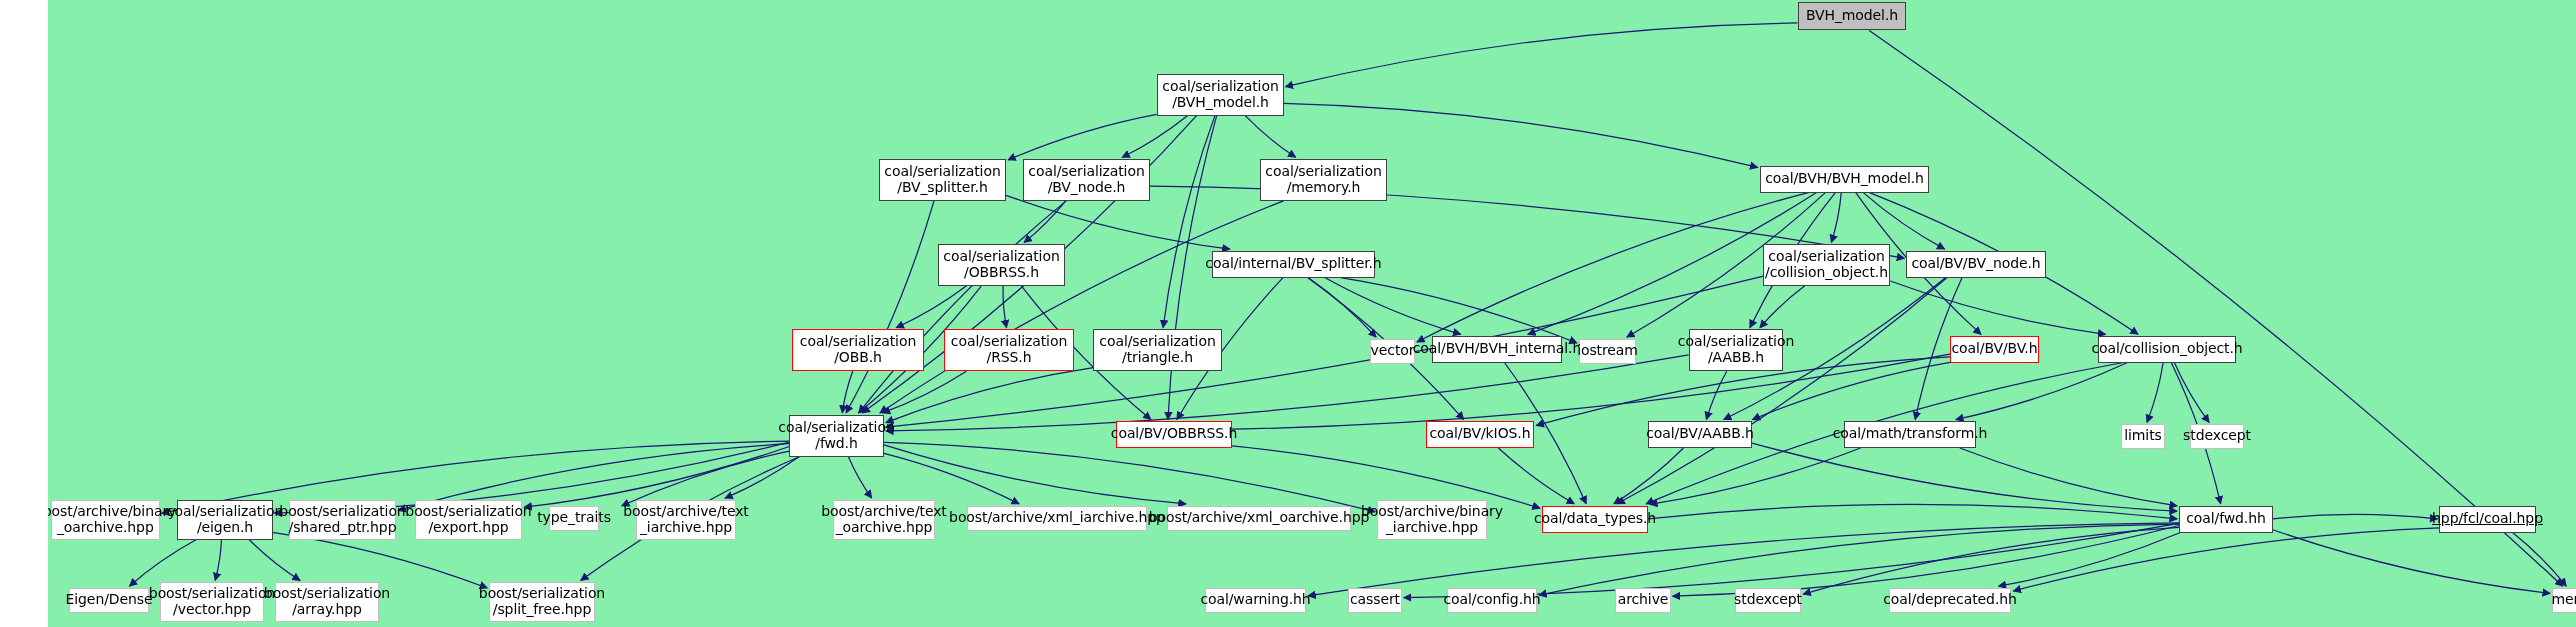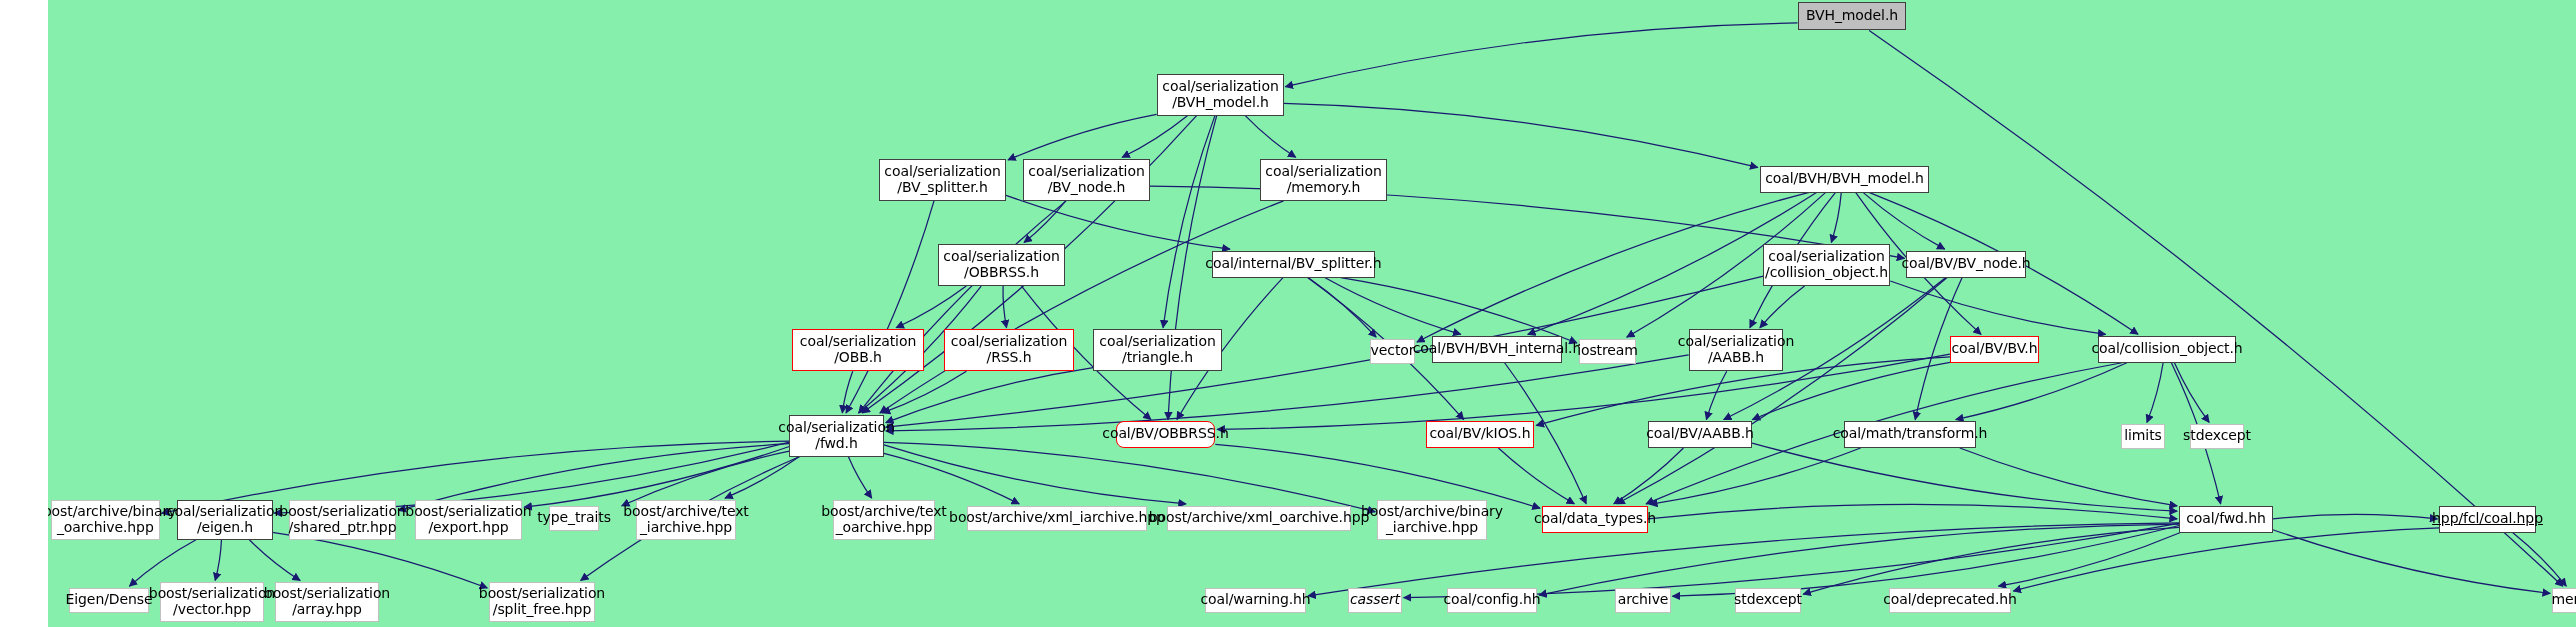--- a/index.html
+++ b/index.html
@@ -136,37 +136,37 @@
       <div class="node solid" style="left: 975px; top: 159px; width: 127px; height: 42px;">coal/serialization
 /BV_node.h</div>
       <div class="node solid" style="left: 1212px; top: 159px; width: 127px; height: 42px;">coal/serialization
 /memory.h</div>
       <div class="node solid" style="left: 1712px; top: 166px; width: 169px; height: 26.5px;">coal/BVH/BVH_model.h</div>
       <div class="node solid" style="left: 890px; top: 244px; width: 127px; height: 42px;">coal/serialization
 /OBBRSS.h</div>
       <div class="node solid" style="left: 1164px; top: 251px; width: 163px; height: 26.5px;">coal/internal/BV_splitter.h</div>
       <div class="node solid" style="left: 1715px; top: 244px; width: 127px; height: 42px;">coal/serialization
 /collision_object.h</div>
-      <div class="node solid" style="left: 1858px; top: 251px; width: 120px; height: 26.5px;">coal/BV/BV_node.h</div>
+      <div class="node solid" style="left: 1858px; top: 251px; width: 140px; height: 26.5px;">coal/BV/BV_node.h</div>
       <div class="node red" style="left: 744px; top: 329px; width: 132px; height: 42px;">coal/serialization
 /OBB.h</div>
       <div class="node red" style="left: 896px; top: 329px; width: 130px; height: 42px;">coal/serialization
 /RSS.h</div>
       <div class="node solid" style="left: 1045px; top: 329px; width: 129px; height: 42px;">coal/serialization
 /triangle.h</div>
       <div class="node sys" style="left: 1322px; top: 339px; width: 45px; height: 24.6px;">vector</div>
       <div class="node solid" style="left: 1384px; top: 336px; width: 130px; height: 26.5px;">coal/BVH/BVH_internal.h</div>
       <div class="node sys" style="left: 1531px; top: 339px; width: 57px; height: 24.6px;">iostream</div>
       <div class="node solid" style="left: 1641px; top: 329px; width: 94px; height: 42px;">coal/serialization
 /AABB.h</div>
       <div class="node red" style="left: 1902px; top: 336px; width: 89px; height: 26.5px;">coal/BV/BV.h</div>
       <div class="node solid" style="left: 2050px; top: 336px; width: 138px; height: 26.5px;">coal/collision_object.h</div>
       <div class="node solid" style="left: 741px; top: 415px; width: 95px; height: 42px;">coal/serialization
 /fwd.h</div>
-      <div class="node red" style="left: 1068px; top: 421px; width: 99px; height: 26.5px; border-radius: 8px;">coal/BV/OBBRSS.h</div>
+      <div class="node red" style="left: 1068px; top: 421px; width: 116px; height: 26.5px;">coal/BV/OBBRSS.h</div>
       <div class="node red" style="left: 1378px; top: 421px; width: 108px; height: 26.5px;">coal/BV/kIOS.h</div>
       <div class="node solid" style="left: 1600px; top: 421px; width: 104px; height: 26.5px;">coal/BV/AABB.h</div>
       <div class="node solid" style="left: 1796px; top: 421px; width: 132px; height: 26.5px;">coal/math/transform.h</div>
       <div class="node sys" style="left: 2073px; top: 424px; width: 44px; height: 24.6px;">limits</div>
       <div class="node sys" style="left: 2142px; top: 424px; width: 54px; height: 24.6px;">stdexcept</div>
       <div class="node sys" style="left: 2.8px; top: 500px; width: 109px; height: 40px;">boost/archive/binary
 _oarchive.hpp</div>
       <div class="node solid" style="left: 129px; top: 500px; width: 96px; height: 40px;">coal/serialization
 /eigen.h</div>
       <div class="node sys" style="left: 241px; top: 500px; width: 107px; height: 40px;">boost/serialization
@@ -186,21 +186,21 @@
       <div class="node solid" style="left: 2131px; top: 506px; width: 94px; height: 26.5px;">coal/fwd.hh</div>
       <div class="node solid" style="left: 2391px; top: 506px; width: 97px; height: 26.5px; text-decoration: underline;">hpp/fcl/coal.hpp</div>
       <div class="node sys" style="left: 21px; top: 588px; width: 80px; height: 24.6px;">Eigen/Dense</div>
       <div class="node sys" style="left: 112px; top: 582px; width: 104px; height: 40px;">boost/serialization
 /vector.hpp</div>
       <div class="node sys" style="left: 227px; top: 582px; width: 104px; height: 40px;">boost/serialization
 /array.hpp</div>
       <div class="node sys" style="left: 441px; top: 582px; width: 106px; height: 40px;">boost/serialization
 /split_free.hpp</div>
       <div class="node sys" style="left: 1157px; top: 588px; width: 101px; height: 24.6px;">coal/warning.hh</div>
-      <div class="node sys" style="left: 1300px; top: 588px; width: 54px; height: 24.6px; font-style: italic;">cassert</div>
+      <div class="node sys" style="left: 1300px; top: 588px; width: 54px; height: 24.6px;">cassert</div>
       <div class="node sys" style="left: 1399px; top: 588px; width: 90px; height: 24.6px;">coal/config.hh</div>
       <div class="node sys" style="left: 1567px; top: 588px; width: 56px; height: 24.6px;">archive</div>
       <div class="node sys" style="left: 1687px; top: 588px; width: 66px; height: 24.6px;">stdexcept</div>
       <div class="node sys" style="left: 1841px; top: 588px; width: 122px; height: 24.6px;">coal/deprecated.hh</div>
       <div class="node sys" style="left: 2504px; top: 588px; width: 57px; height: 24.6px;">memory</div>
     </div>
 </div>
 
 
 </body></html>

